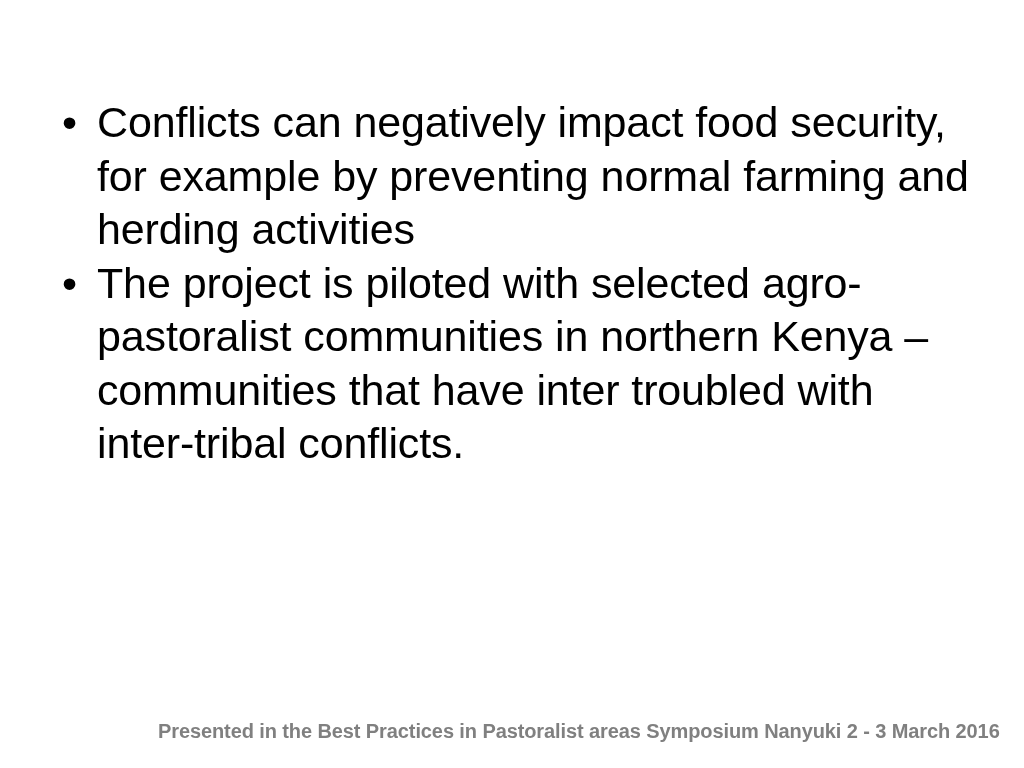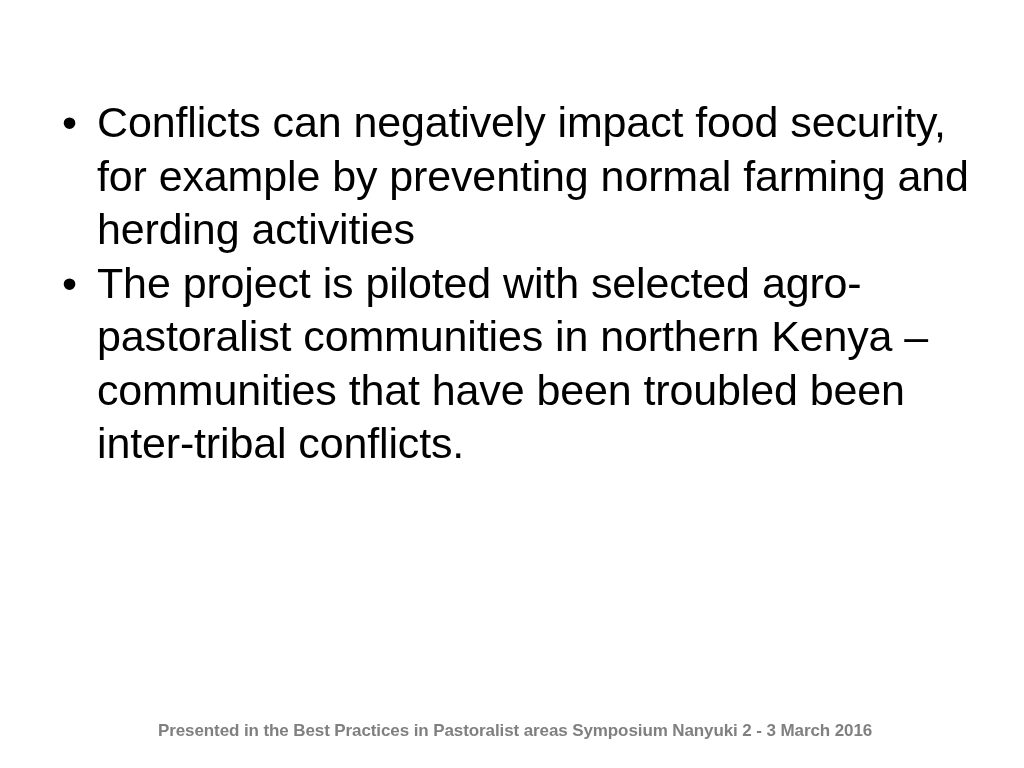--- a/index.html
+++ b/index.html
@@ -53,21 +53,21 @@
   }
   li.bullet-item .bullet-text {
     display: block;
   }
   .footer {
     position: absolute;
     left: 158px;
     top: 721px;
     width: 733px;
     text-align: left;
-    font-size: 17px;
+    font-size: 20px;
     font-weight: bold;
     color: #808080;
     letter-spacing: -0.1px;
     line-height: 20px;
     white-space: nowrap;
   }
 </style>
 </head>
 <body>
 
@@ -76,21 +76,21 @@
   <div class="content-block">
     <ul class="bullet-list">
 
       <li class="bullet-item">
         <span class="bullet-marker">•</span>
         <span class="bullet-text">Conflicts can negatively impact food security, for example by preventing normal farming and herding activities</span>
       </li>
 
       <li class="bullet-item">
         <span class="bullet-marker">•</span>
-        <span class="bullet-text">The project is piloted with selected agro-pastoralist communities in northern Kenya – communities that have been troubled been inter-tribal conflicts.</span>
+        <span class="bullet-text">The project is piloted with selected agro-pastoralist communities in northern Kenya – communities that have inter troubled with inter-tribal conflicts.</span>
       </li>
 
     </ul>
   </div>
 
   <div class="footer">Presented in the Best Practices in Pastoralist areas Symposium Nanyuki 2 - 3 March 2016</div>
 
 </div>
 
 </body></html>

